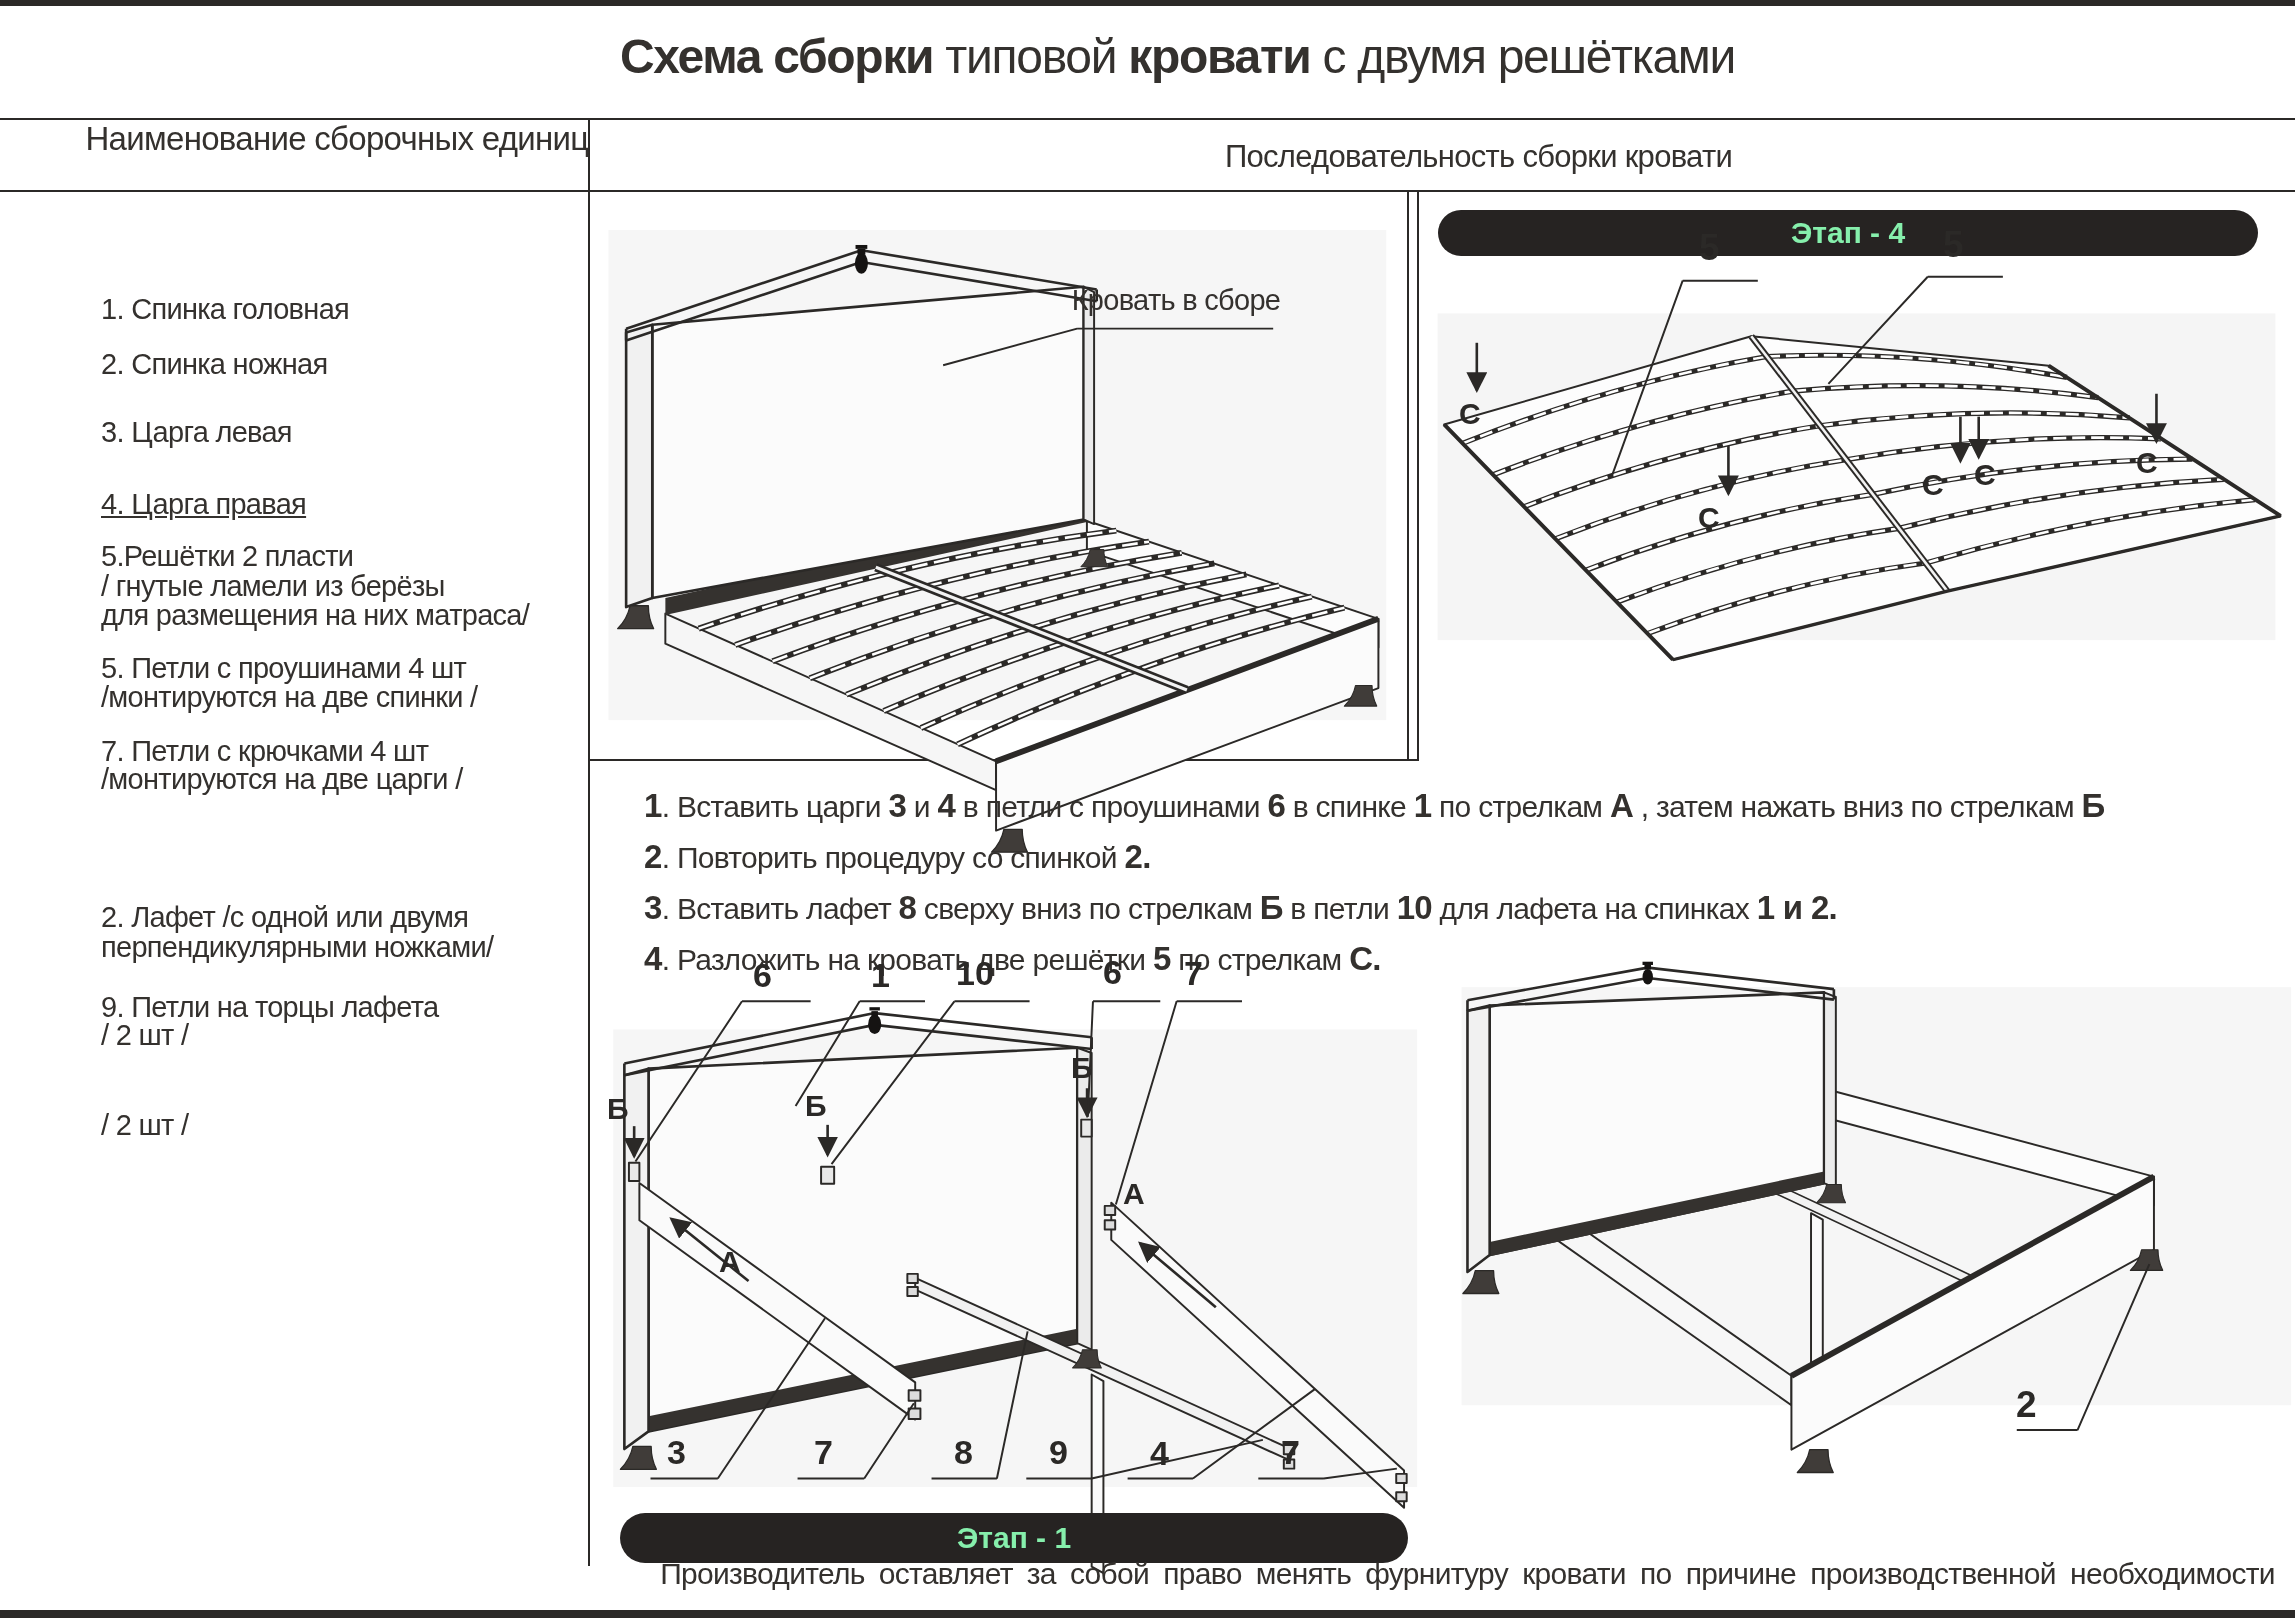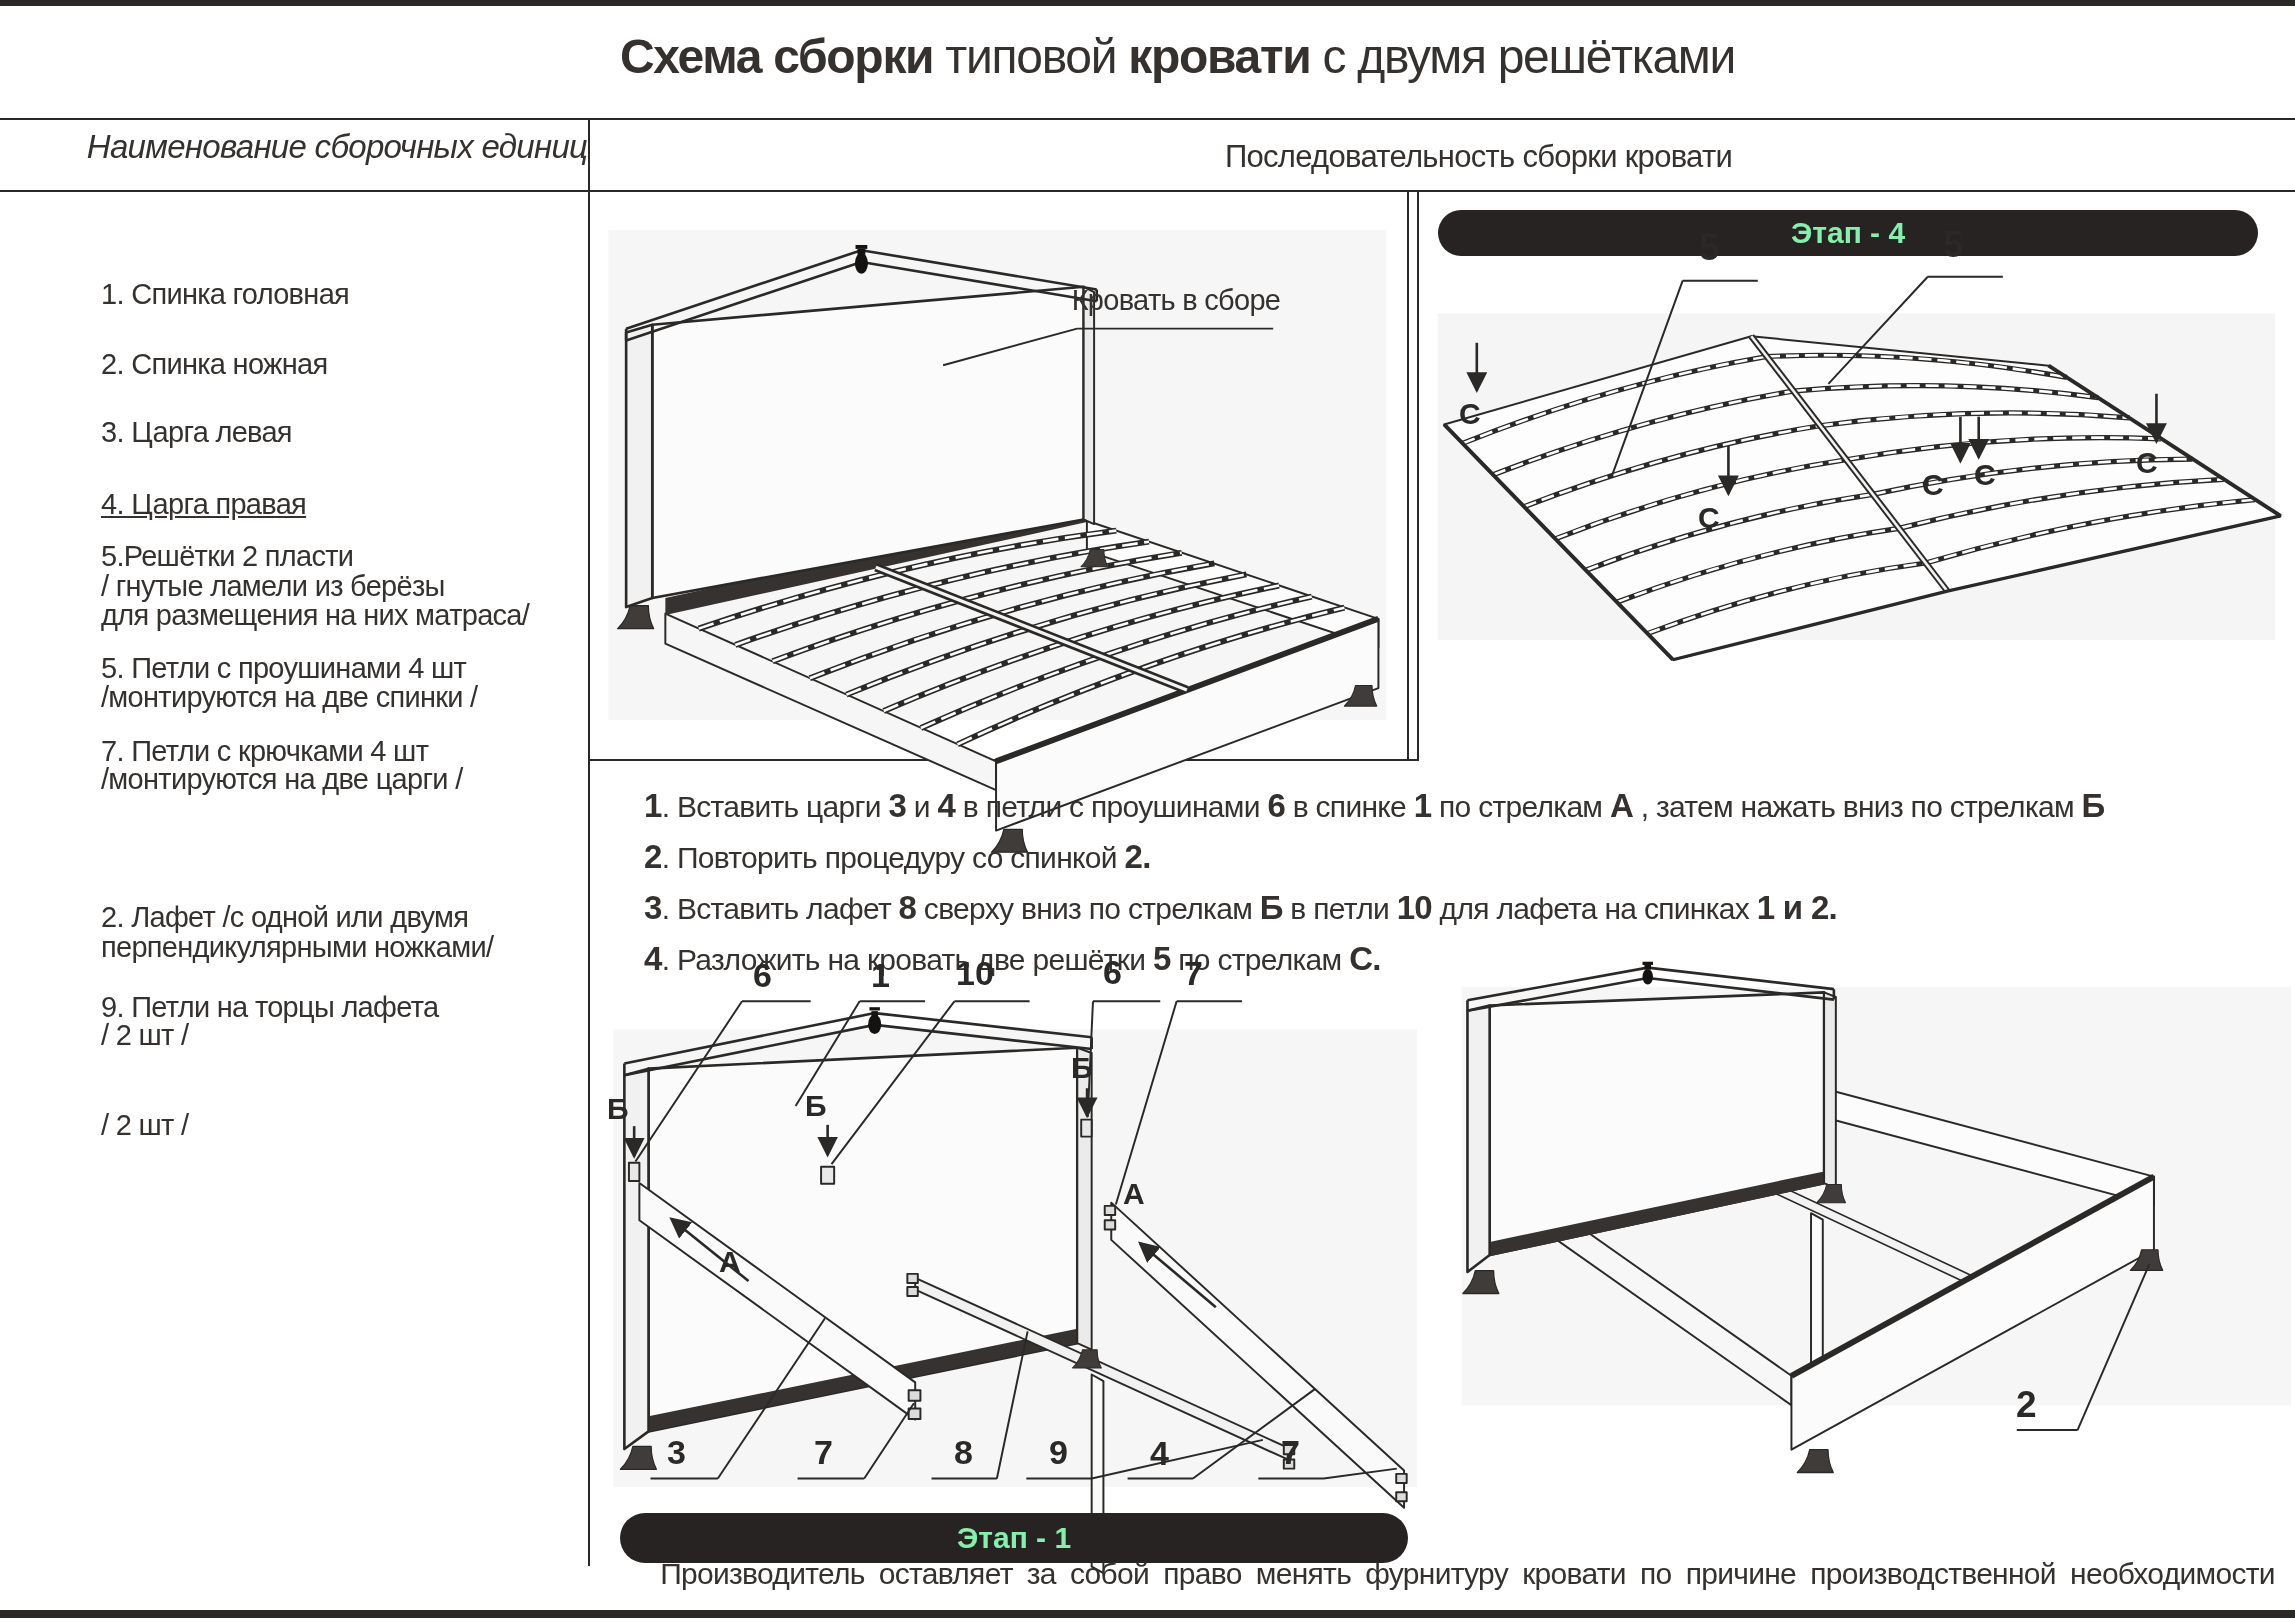--- a/index.html
+++ b/index.html
@@ -38,24 +38,24 @@
   <div class="hline" style="left:0;top:118px;width:2295px;height:2px;"></div>
   <div class="hline" style="left:0;top:190px;width:2295px;height:2px;"></div>
   <div class="vline" style="left:588px;top:120px;width:2px;height:1446px;"></div>
   <div class="vline" style="left:1407px;top:190px;width:2px;height:570px;"></div>
   <div class="vline" style="left:1417px;top:190px;width:2px;height:570px;"></div>
   <div class="hline" style="left:588px;top:759px;width:831px;height:2px;"></div>
   <div class="hline" style="left:0;top:1610px;width:2295px;height:7.8px;"></div>
 
   <div id="title" class="abs"><span class="b">Схема сборки</span><span> типовой </span><span class="b">кровати</span><span> с двумя решётками</span></div>
 
-  <div class="abs colhdr" style="left:26px;top:128px;width:562px;font-style:italic;">Наименование  сборочных единиц</div>
+  <div class="abs colhdr" style="left:26px;top:120px;width:562px;">Наименование  сборочных единиц</div>
   <div class="abs colhdr" style="left:588px;top:139px;width:1721px;font-size:31px;">Последовательность сборки кровати</div>
 
-  <div class="abs part-line" style="top:278px;text-align:center;">1.   Спинка головная</div>
+  <div class="abs part-line" style="top:293px;text-align:center;">1.   Спинка головная</div>
   <div class="abs part-line" style="top:348px;">2. Спинка ножная</div>
   <div class="abs part-line" style="top:416px;">3. Царга левая</div>
   <div class="abs part-line" style="top:488px;text-decoration:underline;">4. Царга правая</div>
   <div class="abs part-line" style="top:540px;">5.Решётки  2 пласти</div>
   <div class="abs part-line" style="top:570px;">/ гнутые ламели из берёзы</div>
   <div class="abs part-line" style="top:599px;">для размещения на них матраса/</div>
   <div class="abs part-line" style="top:652px;">5. Петли с проушинами 4 шт</div>
   <div class="abs part-line" style="top:681px;">/монтируются на две спинки /</div>
   <div class="abs part-line" style="top:735px;">7. Петли с крючками 4 шт</div>
   <div class="abs part-line" style="top:763px;">/монтируются на две царги /</div>

